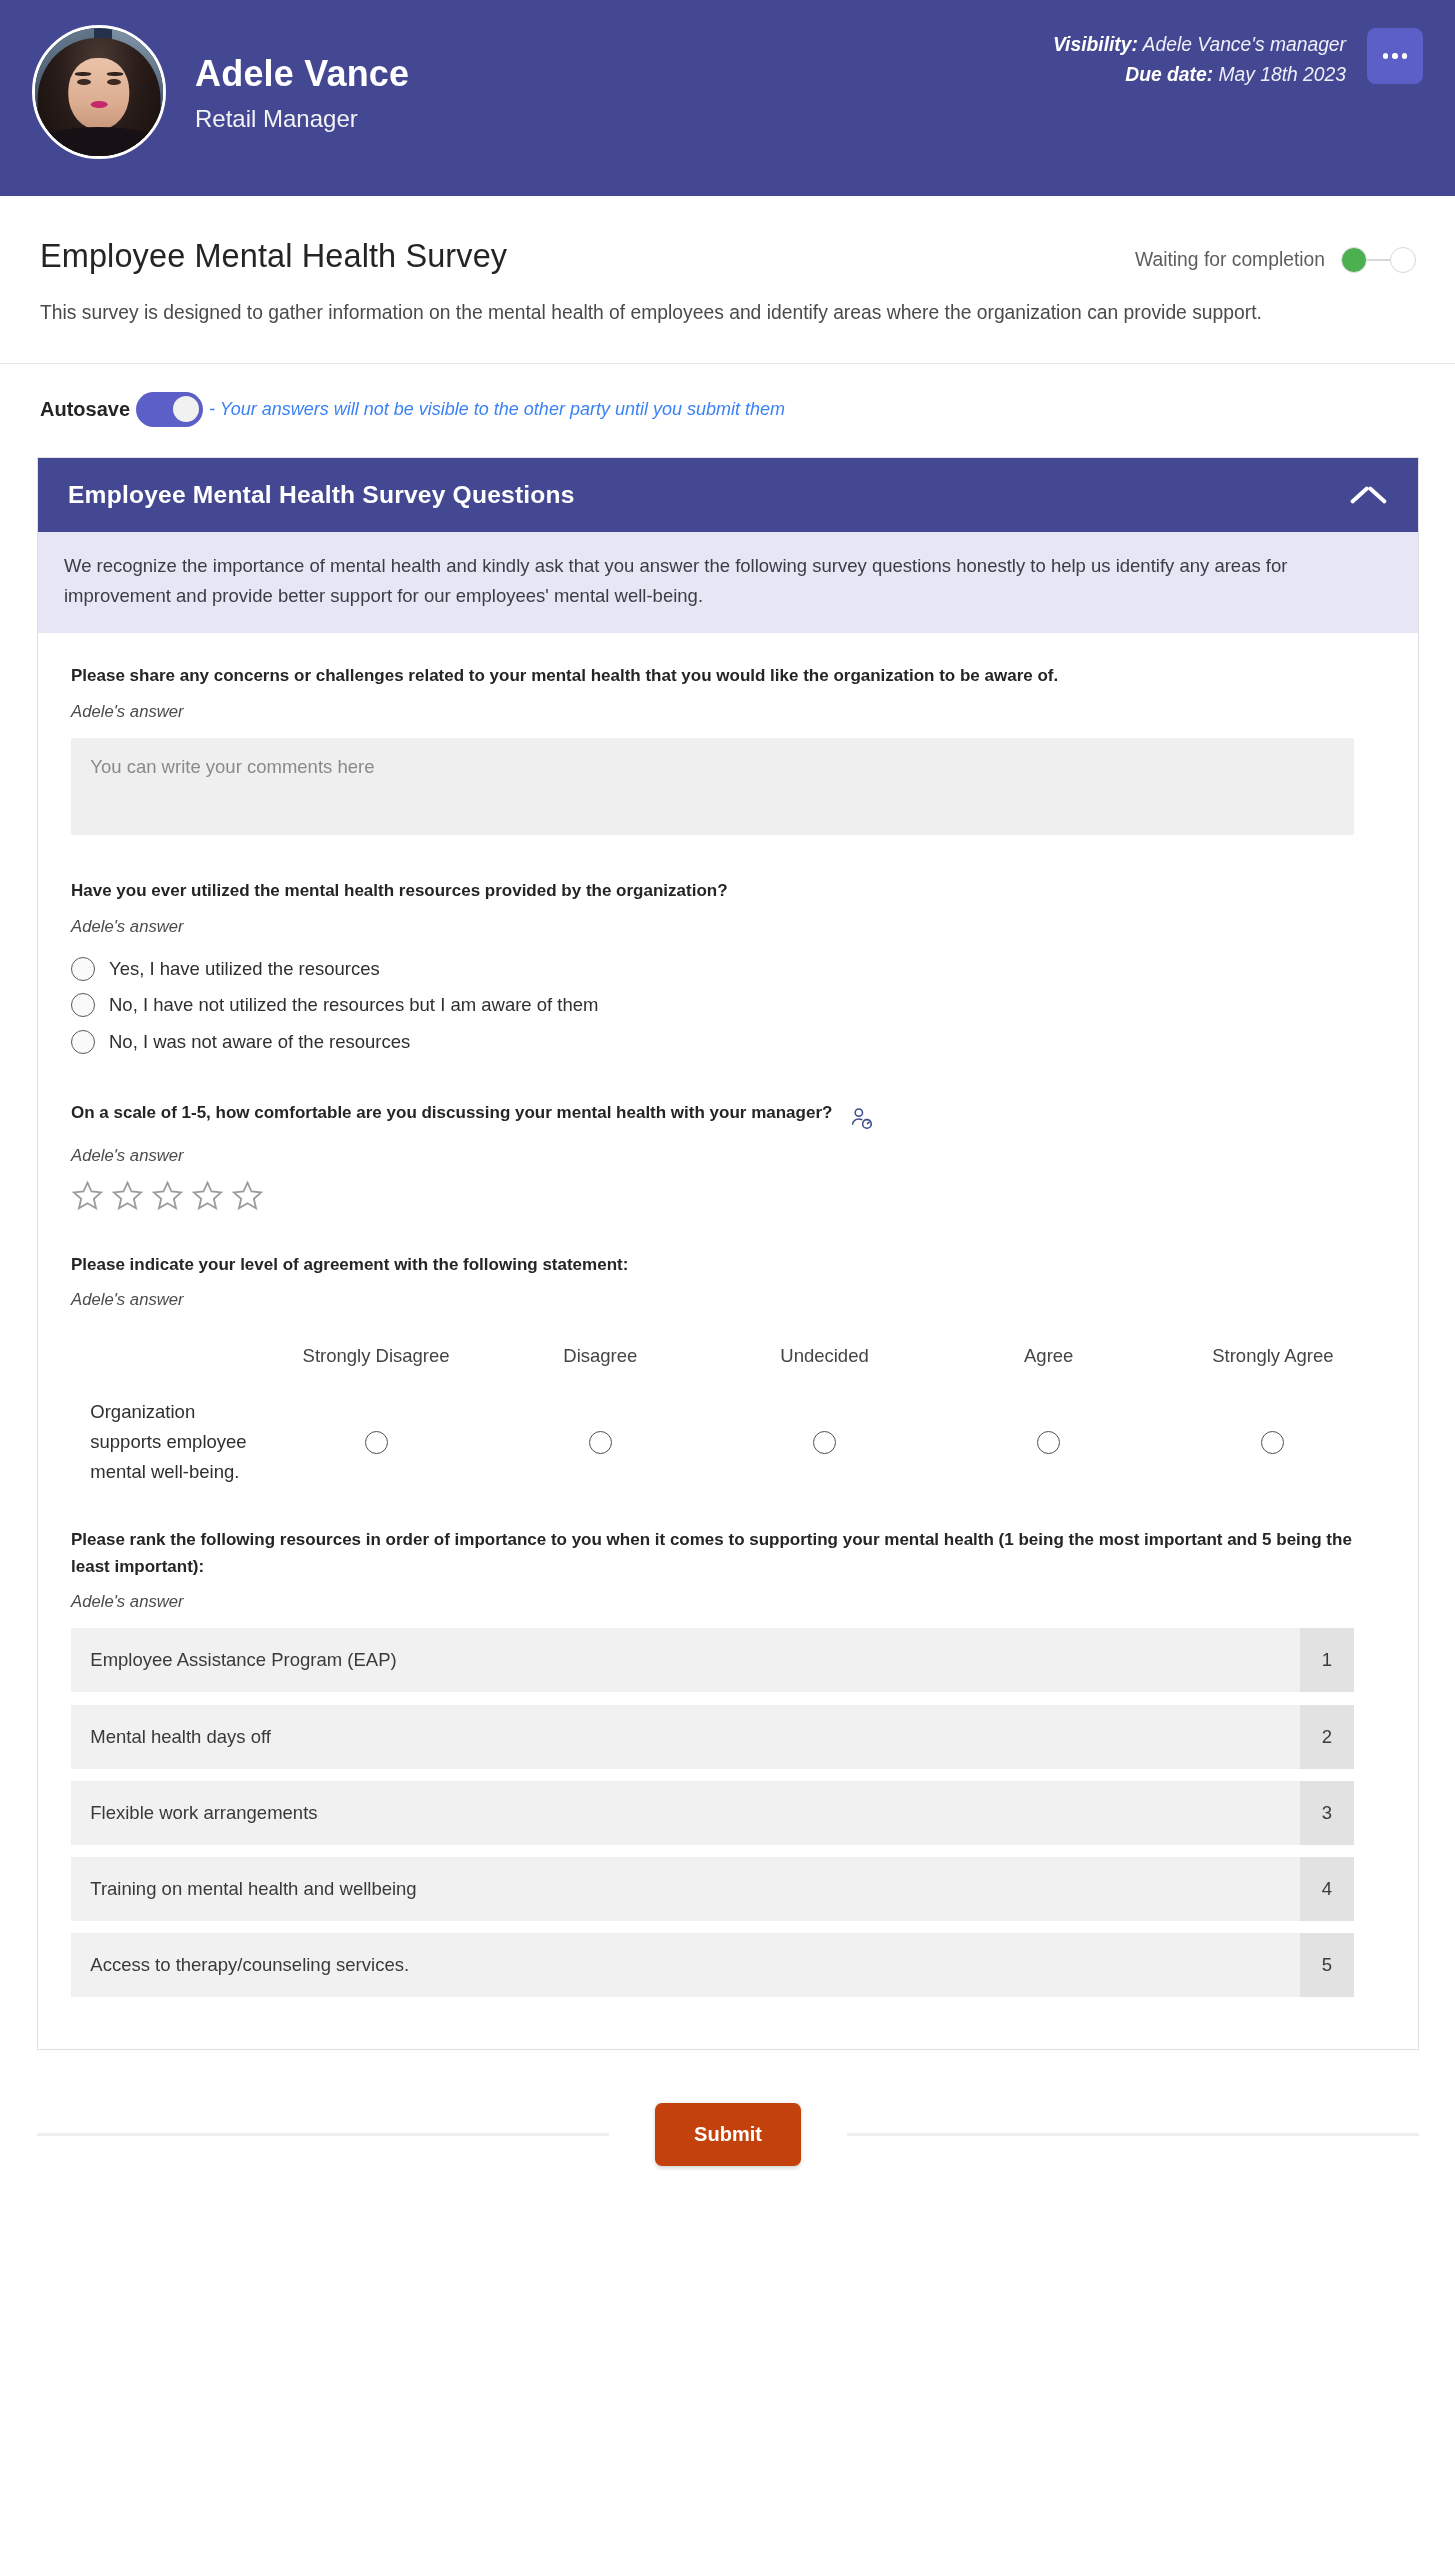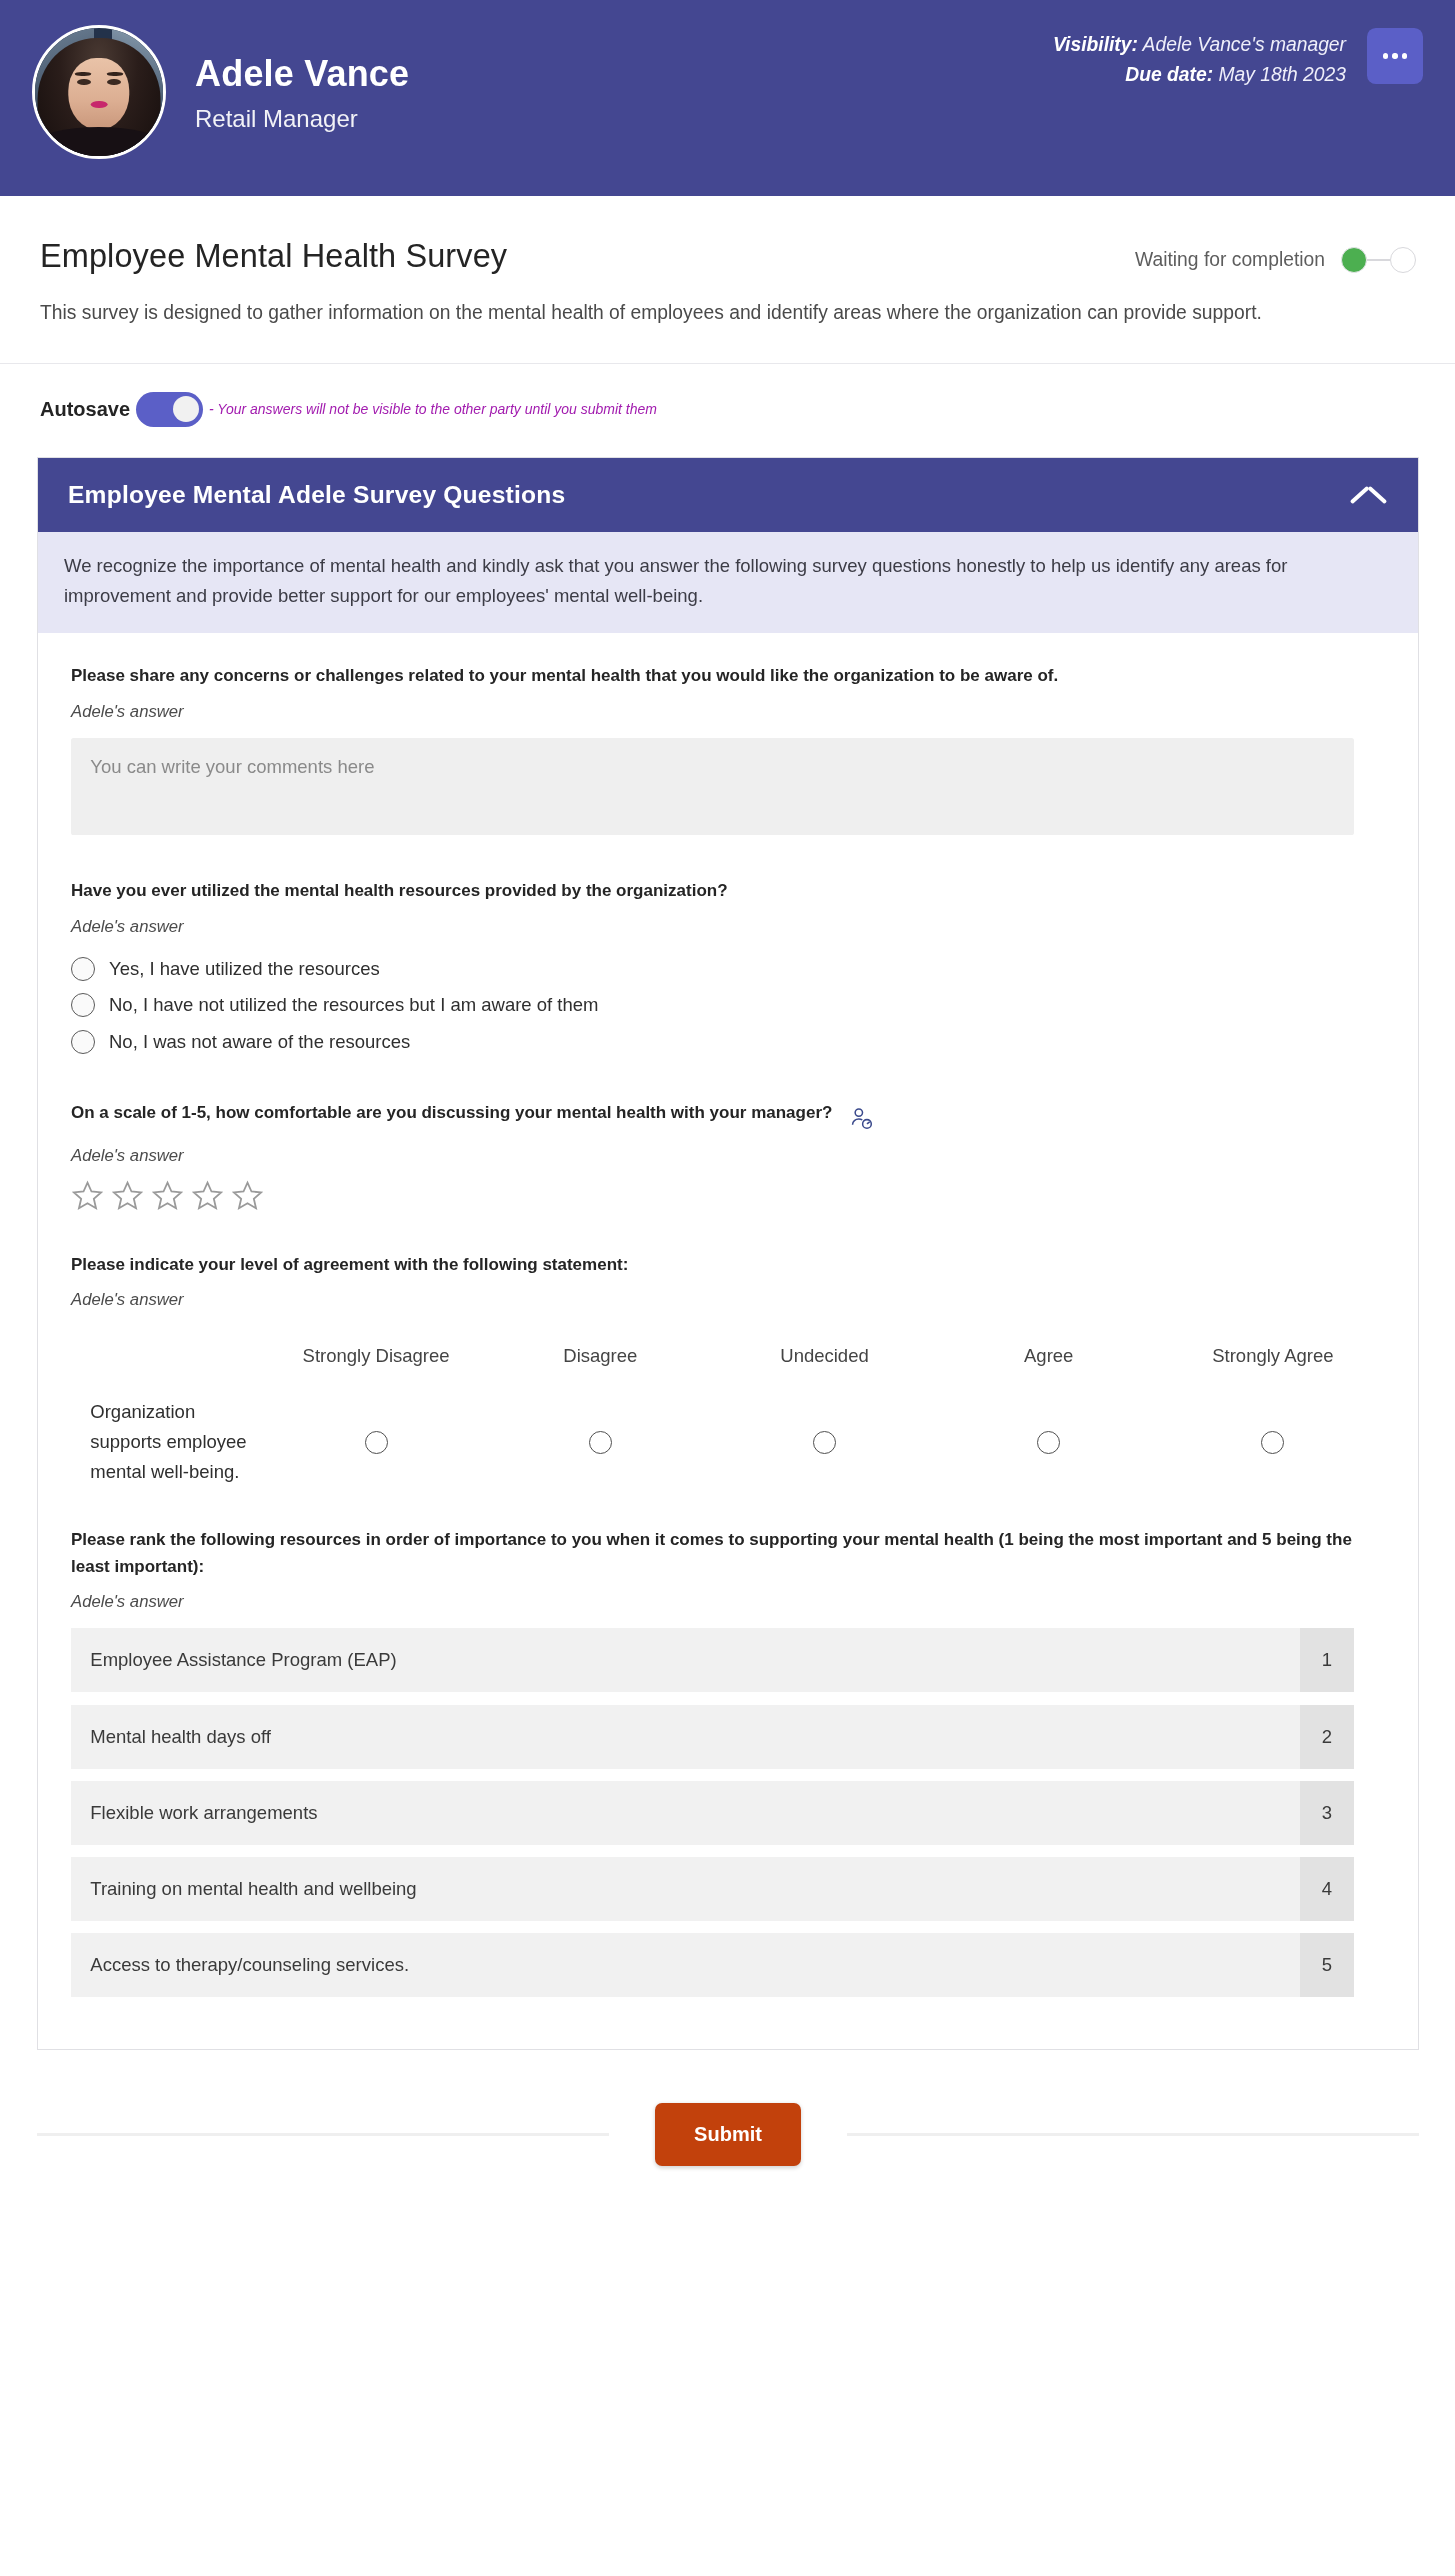--- a/index.html
+++ b/index.html
@@ -149,21 +149,21 @@
   .toggle {
     width: 67px; height: 35px; border-radius: 17.6px;
     background: #5b5fc7; position: relative; cursor: pointer;
     border: none; flex: none;
   }
   .toggle .knob {
     position: absolute; right: 4.4px; top: 4.4px;
     width: 26px; height: 26px; border-radius: 50%;
     background: #f1f1f1;
   }
-  .autosave-note { font-size: 14px; color: #a21caf; font-style: italic; }
+  .autosave-note { font-size: 18px; color: #3b82f6; font-style: italic; }
 
   
   .card {
     margin: 0 37px;
     border: 0.9px solid #e0e0e4;
     background: #ffffff;
   }
   .card-header {
     background: #444791;
     padding: 23px 30px;
@@ -383,21 +383,21 @@
   <span class="autosave-label">Autosave</span>
   <button class="toggle">
       <span class="knob"></span>
     </button>
   <span class="autosave-note">- Your answers will not be visible to the other party until you submit them</span>
 </div>
 
 <div class="card">
 
   <div class="card-header">
-    <h2>Employee Mental Adele Survey Questions</h2>
+    <h2>Employee Mental Health Survey Questions</h2>
     <span class="chevron"></span>
   </div>
 
   <div class="card-note">We recognize the importance of mental health and kindly ask that you answer the following survey questions honestly to help us identify any areas for improvement and provide better support for our employees' mental well-being.</div>
 
   <div class="card-body">
 
     <div class="q">
       <div class="q-text">Please share any concerns or challenges related to your mental health that you would like the organization to be aware of.</div>
       <div class="answer-label">Adele's answer</div>

